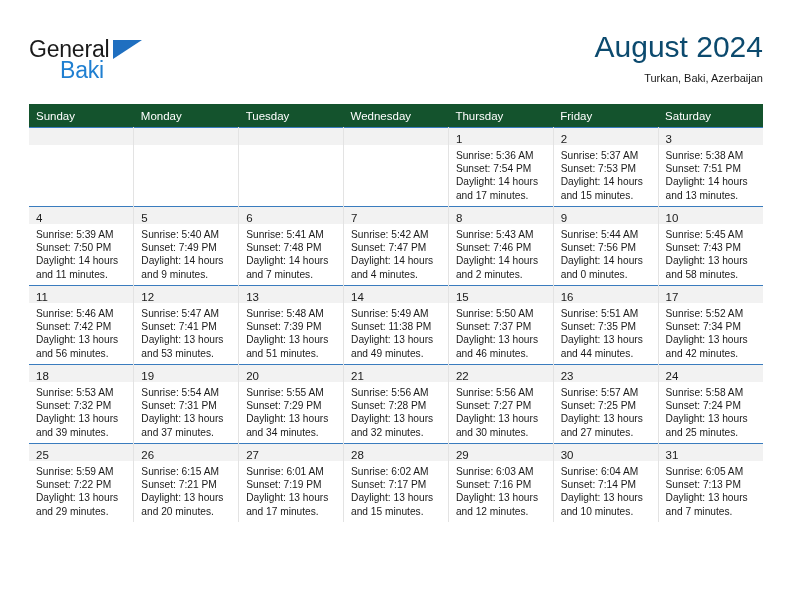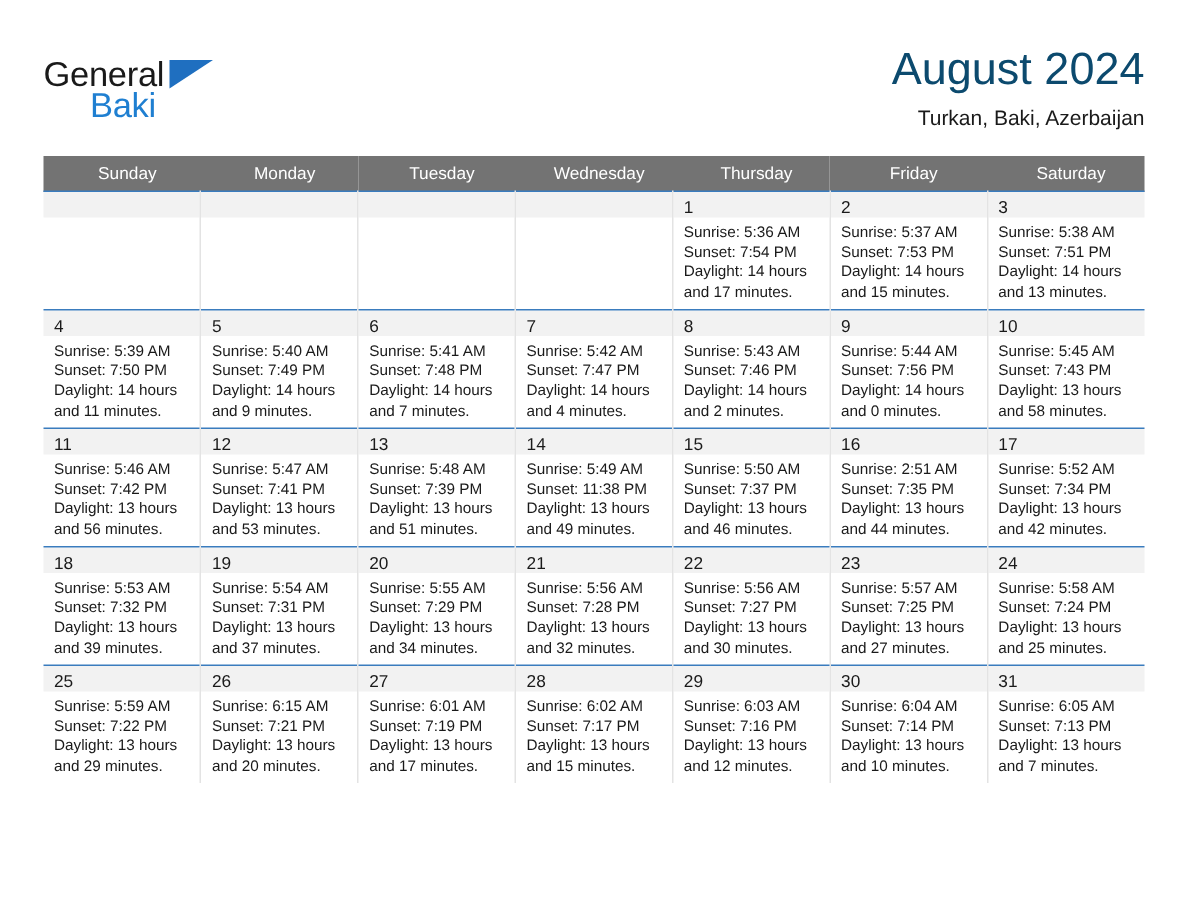--- a/index.html
+++ b/index.html
@@ -73,43 +73,43 @@
     text-align: right;
   }
   .month-title {
     font-size: 30px;
     line-height: 38px;
     color: #0c4a6e;
     font-weight: 400;
     white-space: nowrap;
   }
   .location-title {
-    font-size: 14px;
+    font-size: 11px;
     line-height: 20px;
     color: #1a1a1a;
     font-weight: 400;
     white-space: nowrap;
     margin-top: 2px;
   }
 
   
   .calendar {
     position: absolute;
     left: 29px;
     top: 104px;
     width: 734px;
     border-collapse: collapse;
     table-layout: fixed;
   }
   .calendar th {
-    background: #737373;
+    background: #14532d;
     color: #ffffff;
     font-size: 11.5px;
     font-weight: 400;
-    text-align: center;
+    text-align: left;
     padding: 5px 0 5px 7px;
     height: 13px;
     border: none;
   }
   .calendar td {
     width: 104.85px;
     height: 78px;
     vertical-align: top;
     padding: 0;
     border-top: 1px solid #3a7cbe;
@@ -327,21 +327,21 @@
             <div class="cell-body">
               <div class="cell-line">Sunrise: 5:50 AM</div>
               <div class="cell-line">Sunset: 7:37 PM</div>
               <div class="cell-line">Daylight: 13 hours</div>
               <div class="cell-line">and 46 minutes.</div>
             </div>
           </td>
           <td>
             <div class="daynum-band"><span class="daynum">16</span></div>
             <div class="cell-body">
-              <div class="cell-line">Sunrise: 2:51 AM</div>
+              <div class="cell-line">Sunrise: 5:51 AM</div>
               <div class="cell-line">Sunset: 7:35 PM</div>
               <div class="cell-line">Daylight: 13 hours</div>
               <div class="cell-line">and 44 minutes.</div>
             </div>
           </td>
           <td>
             <div class="daynum-band"><span class="daynum">17</span></div>
             <div class="cell-body">
               <div class="cell-line">Sunrise: 5:52 AM</div>
               <div class="cell-line">Sunset: 7:34 PM</div>

